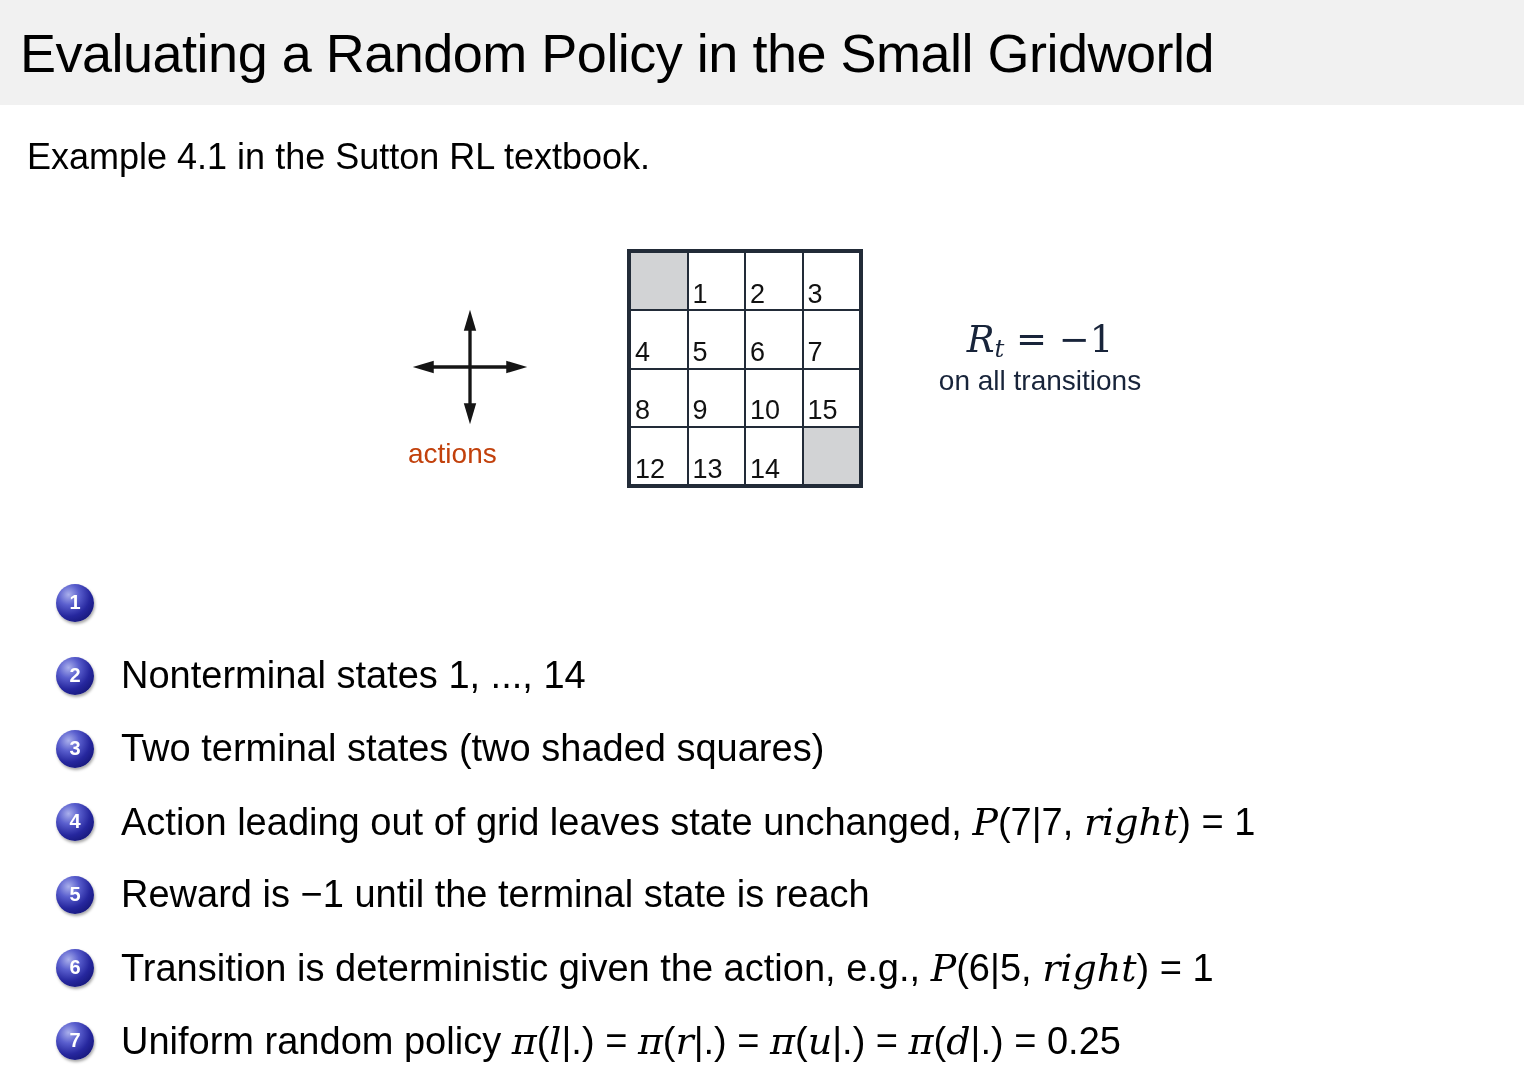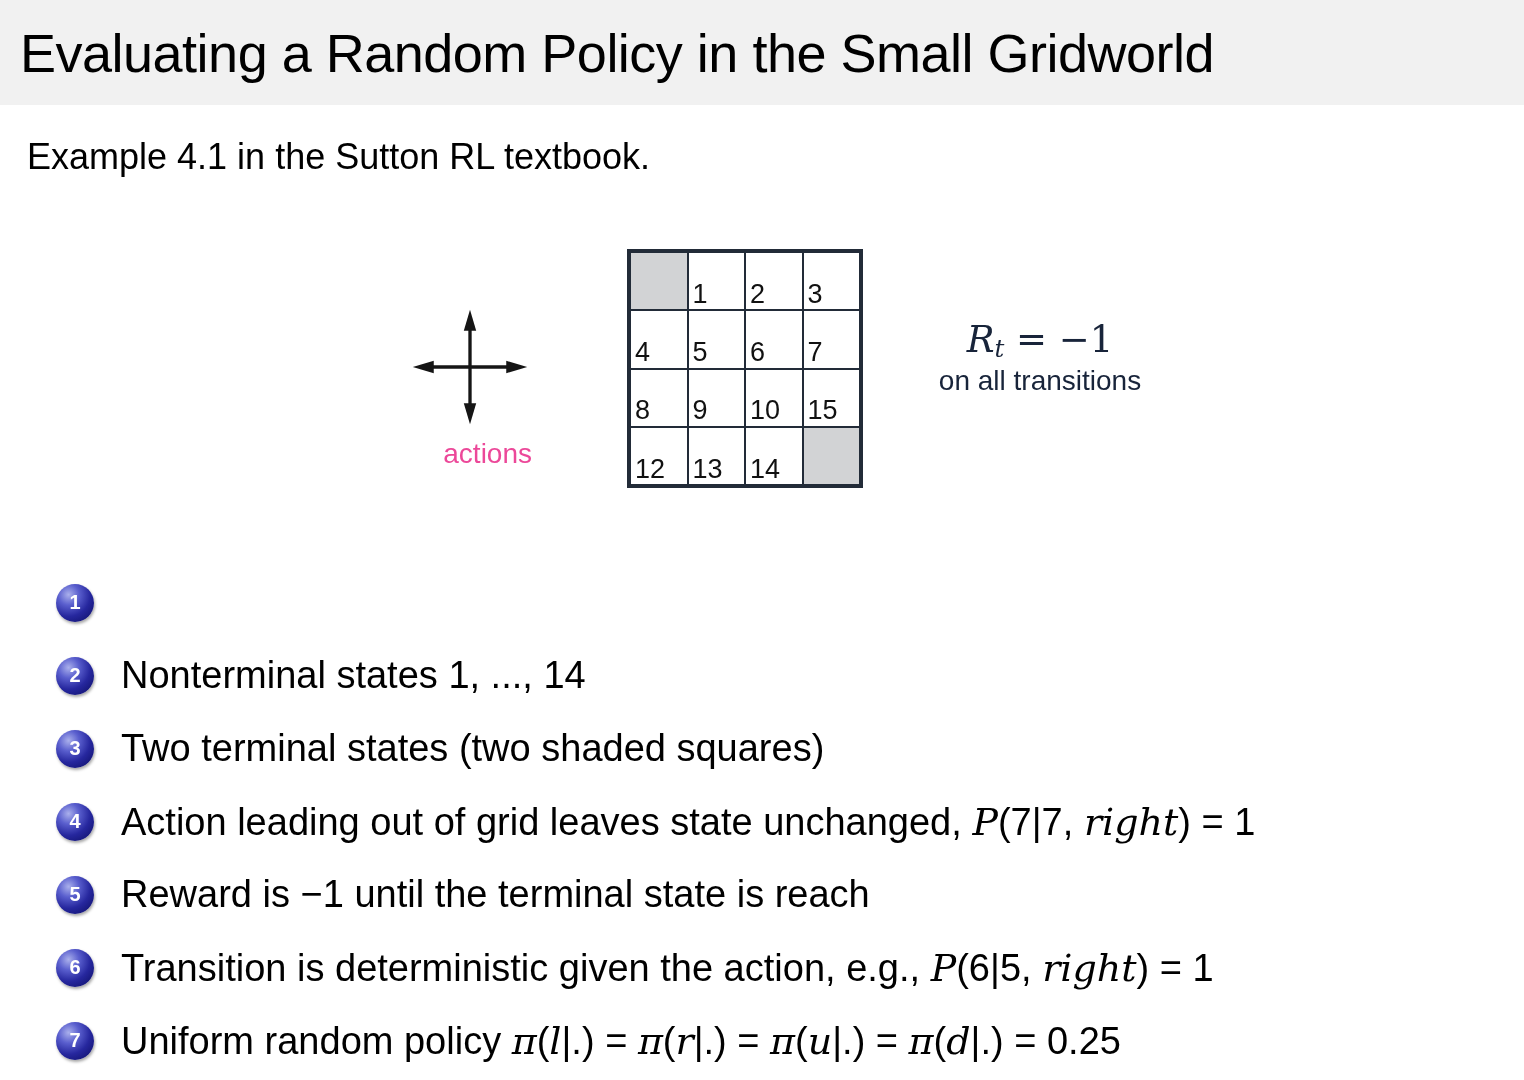--- a/index.html
+++ b/index.html
@@ -25,22 +25,22 @@
   .title{
     font-size:54px;line-height:1;padding-left:20px;letter-spacing:-0.5px;
     white-space:nowrap;
   }
   .subtitle{
     position:absolute;left:27px;top:136px;font-size:36px;white-space:nowrap;
   }
   
   .actions-icon{position:absolute;left:408px;top:305px;width:124px;height:124px;}
   .actions-label{
-    position:absolute;left:408px;top:438px;width:124px;text-align:right;
-    font-size:28px;color:#ec4899;
+    position:absolute;left:408px;top:438px;width:124px;text-align:left;
+    font-size:28px;color:#c2410c;
   }
   .gridworld{
     position:absolute;left:627px;top:249px;width:236px;height:239px;
     box-sizing:border-box;border:3px solid var(--grid-border,#222b38);
     display:grid;grid-template-columns:repeat(4,1fr);grid-template-rows:repeat(4,1fr);
     background:#fff;
   }
   .cell{
     box-sizing:border-box;border:1.5px solid var(--grid-border,#222b38);
     display:flex;align-items:flex-end;justify-content:flex-start;

